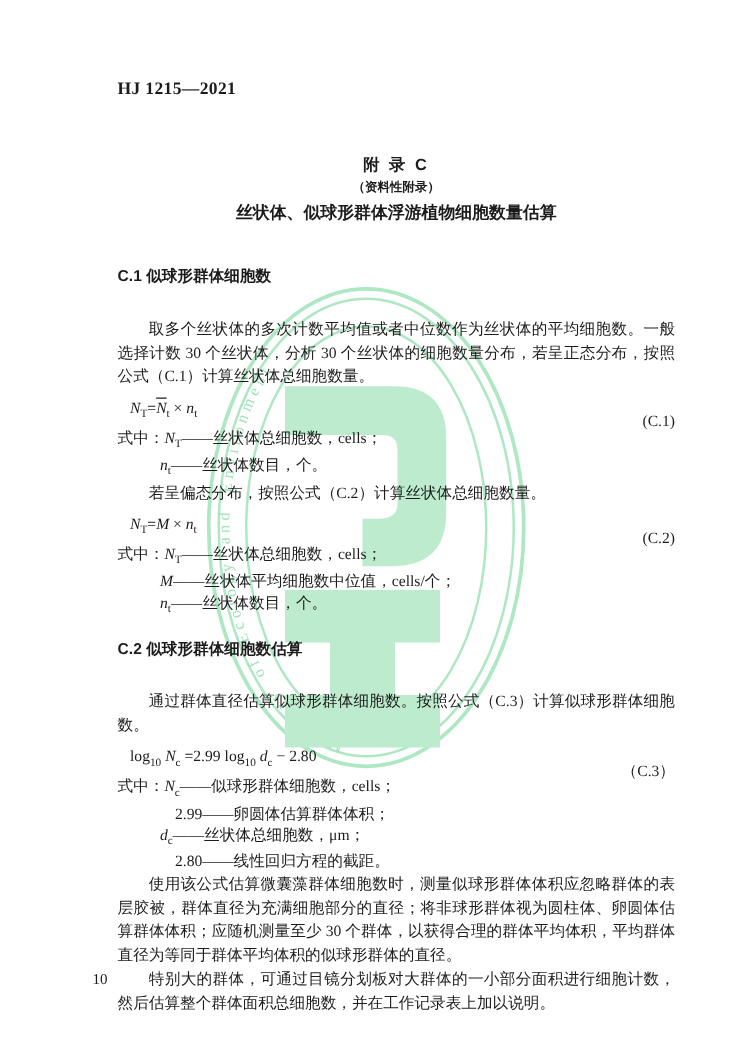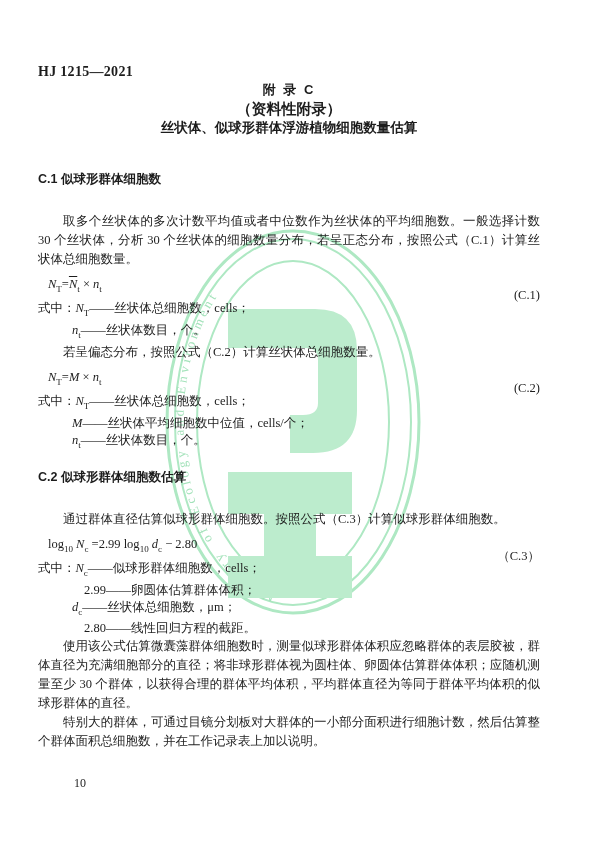--- a/index.html
+++ b/index.html
@@ -13,26 +13,26 @@
   .wm .ring{fill:none;stroke:#aee8c3;}
   .wm .ring.outer{stroke-width:3;}
   .wm .ring.mid{stroke-width:2;}
   .wm .ring.inner{stroke-width:2;}
   .wm .glyph{fill:#bceccd;}
   .wm-text{
     fill:#a3e2ba;font-size:13px;letter-spacing:3.5px;word-spacing:5px;
     font-family:"Liberation Serif",serif;
   }
   
-  .content{position:absolute;left:0;top:0;right:0;z-index:2;padding:64px 60px 0 38px;}
+  .content{position:absolute;left:0;top:0;right:0;z-index:2;padding:64px 60px 0 94px;}
   .hdr{font-weight:bold;font-size:14px;letter-spacing:.3px;}
-  .titleblock{text-align:center;font-weight:bold;line-height:19px;
+  .titleblock{margin-top:42px;text-align:center;font-weight:bold;line-height:19px;
     font-family:"Liberation Sans","DejaVu Sans",sans-serif;}
   .title-l1{font-size:13px;letter-spacing:2px;}
-  .title-l2{font-size:15px;}
+  .title-l2{font-size:10px;}
   .title-l3{font-size:13.5px;}
   .sec-h{margin-top:34px;font-weight:bold;font-size:12.5px;
     font-family:"Liberation Sans","DejaVu Sans",sans-serif;}
   .sec-h.second{margin-top:16px;}
   p.body{margin:0;text-indent:2em;font-size:12.5px;line-height:19px;text-align:justify;}
   p.body.first{margin-top:24px;}
   .formula{position:relative;margin:8px 0 3px;height:20px;font-size:12.5px;}
   .fx{position:absolute;left:10px;right:0;text-align:left;white-space:nowrap;}
   .ftag{position:absolute;right:0;top:11px;}
   .fx i,.defs i{font-style:italic;}

